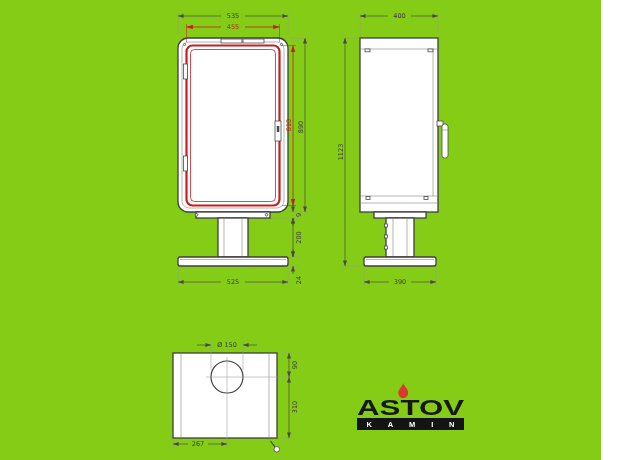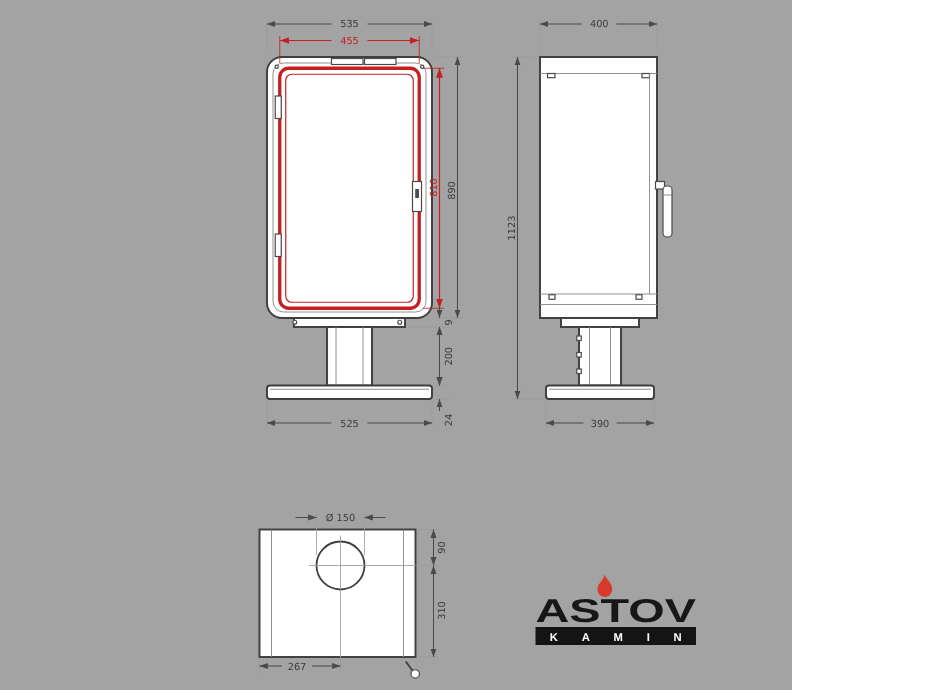--- a/index.html
+++ b/index.html
@@ -1,17 +1,17 @@
 <!DOCTYPE html>
 <html><head>
 <meta charset="utf-8">
 <style>
   :root{ --red:#c42020; --line:#3f3f3f; --dim:#4a4a4a; --logo:#171717; --flame:#d8392b; }
   html,body{margin:0;padding:0;background:#fff;}
-  .canvas{position:relative;width:528px;height:460px;background:#a3a3a3;overflow:hidden;
+  .canvas{position:relative;width:601px;height:460px;background:#84cc16;overflow:hidden;
           font-family:"DejaVu Sans", sans-serif;}
   svg{position:absolute;left:0;top:0;}
   .ln{stroke:var(--line);stroke-width:1.2;fill:none;}
   .lnf{stroke:var(--line);stroke-width:1.3;fill:#fff;}
   .thin{stroke:#858585;stroke-width:.6;fill:none;}
   .ext{stroke:#9a9a9a;stroke-width:.55;fill:none;}
   .dl{stroke:var(--dim);stroke-width:.7;fill:none;}
   .dlr{stroke:var(--red);stroke-width:.8;fill:none;}
   .extr{stroke:var(--red);stroke-width:.55;fill:none;}
   .door{stroke:var(--red);stroke-width:2.2;fill:none;}

